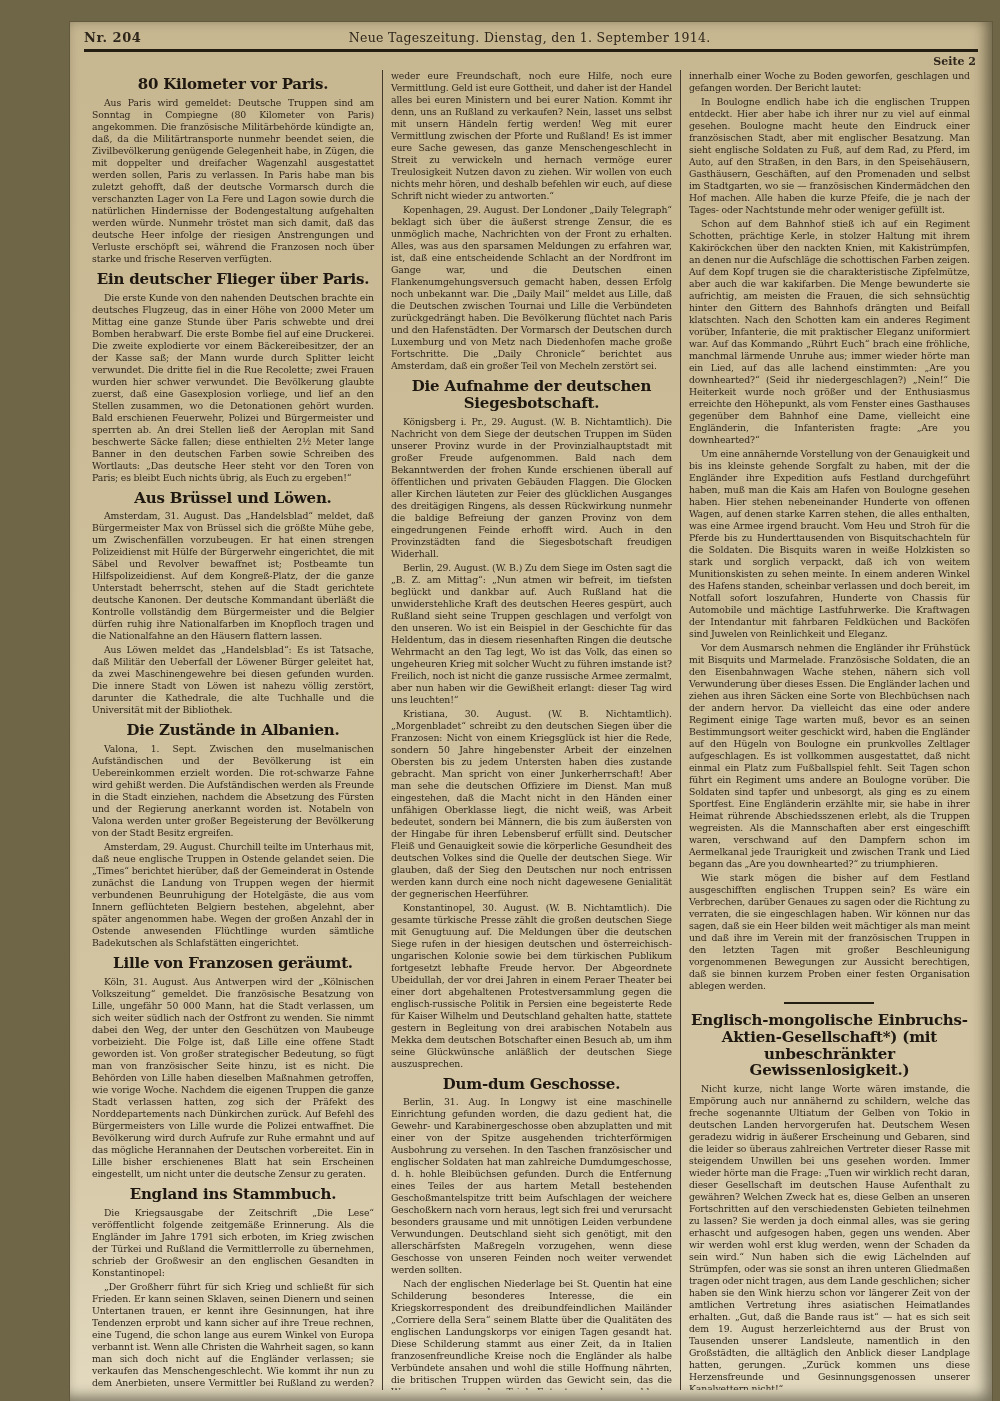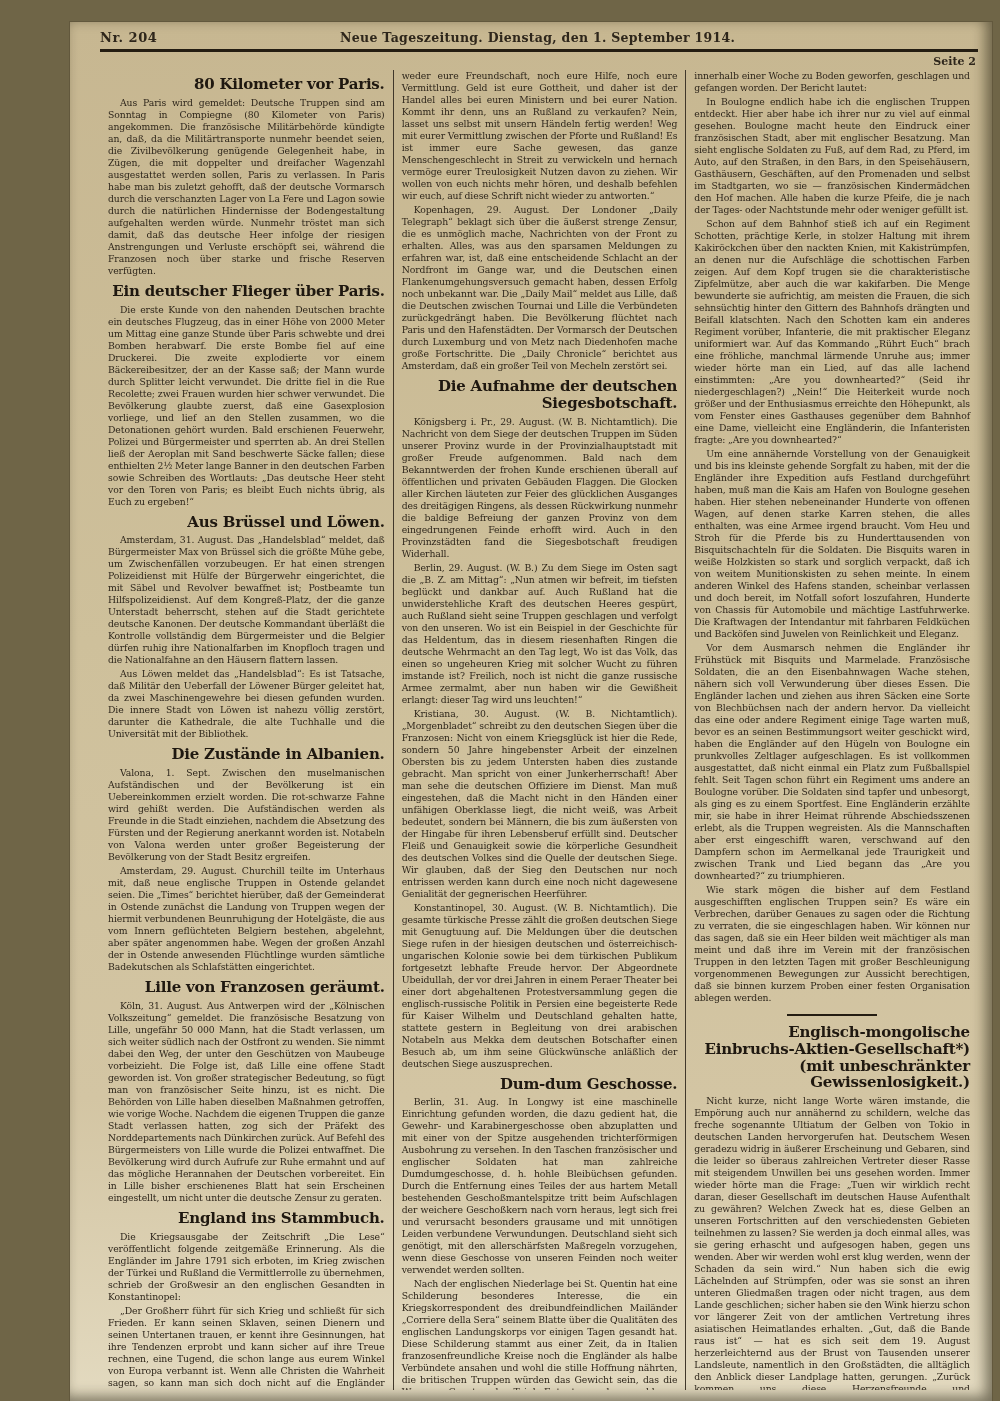--- a/index.html
+++ b/index.html
@@ -8,33 +8,33 @@
     background:#6f6547;
     font-family:"DejaVu Serif","Liberation Serif",serif;
     overflow:hidden;
   }
   .paper{
     position:absolute;left:70px;top:22px;width:922px;height:1379px;
     background:linear-gradient(180deg,#c7b791 0%,#cec09b 45%,#d3c5a3 78%,#ddd2b5 92%,#e3dac0 100%);
     box-shadow:-6px -4px 14px rgba(30,25,10,.55) inset, 0 0 0 1px rgba(60,50,30,.25);
     color:#2e261b;
     box-sizing:border-box;
-    padding:8px 14px 0 30px;
+    padding:8px 14px 0 14px;
   }
   .header-row{display:flex;align-items:baseline;}
   .issue{font-weight:bold;font-size:13px;letter-spacing:.5px;}
-  .masthead{flex:1;text-align:center;font-weight:bold;font-size:12.5px;letter-spacing:.3px;}
+  .masthead{flex:1;text-align:center;font-weight:normal;font-size:12.5px;letter-spacing:.3px;}
   .head-spacer{width:60px;}
   .header-rule{height:3px;background:#241d12;margin-top:4px;}
   .page-label{text-align:right;font-size:11px;font-weight:bold;padding:3px 2px 2px 0;}
   .columns{display:flex;align-items:stretch;height:1320px;overflow:hidden;}
   .column{width:33.333%;box-sizing:border-box;padding:0 8px;overflow:hidden;}
   .column + .column{border-left:1px solid #40372a;}
   .headline{
-    font-size:15px;line-height:1.12;text-align:right;font-weight:bold;
+    font-size:15px;line-height:1.12;text-align:center;font-weight:bold;
     color:#1f1810;margin:6px 0 4px 0;letter-spacing:-.2px;
   }
   .para{
     font-size:9.3px;line-height:12px;text-align:justify;
     text-indent:12px;margin:0 0 2px 0;letter-spacing:-.1px;
     word-spacing:-.2px;
   }
   .para.no-indent{text-indent:0;}
   .divider{width:90px;height:2px;background:#241d12;margin:10px auto 8px auto;}
   .footnote-rule{width:140px;height:1px;background:#3a3226;margin:8px 0 4px 0;}

